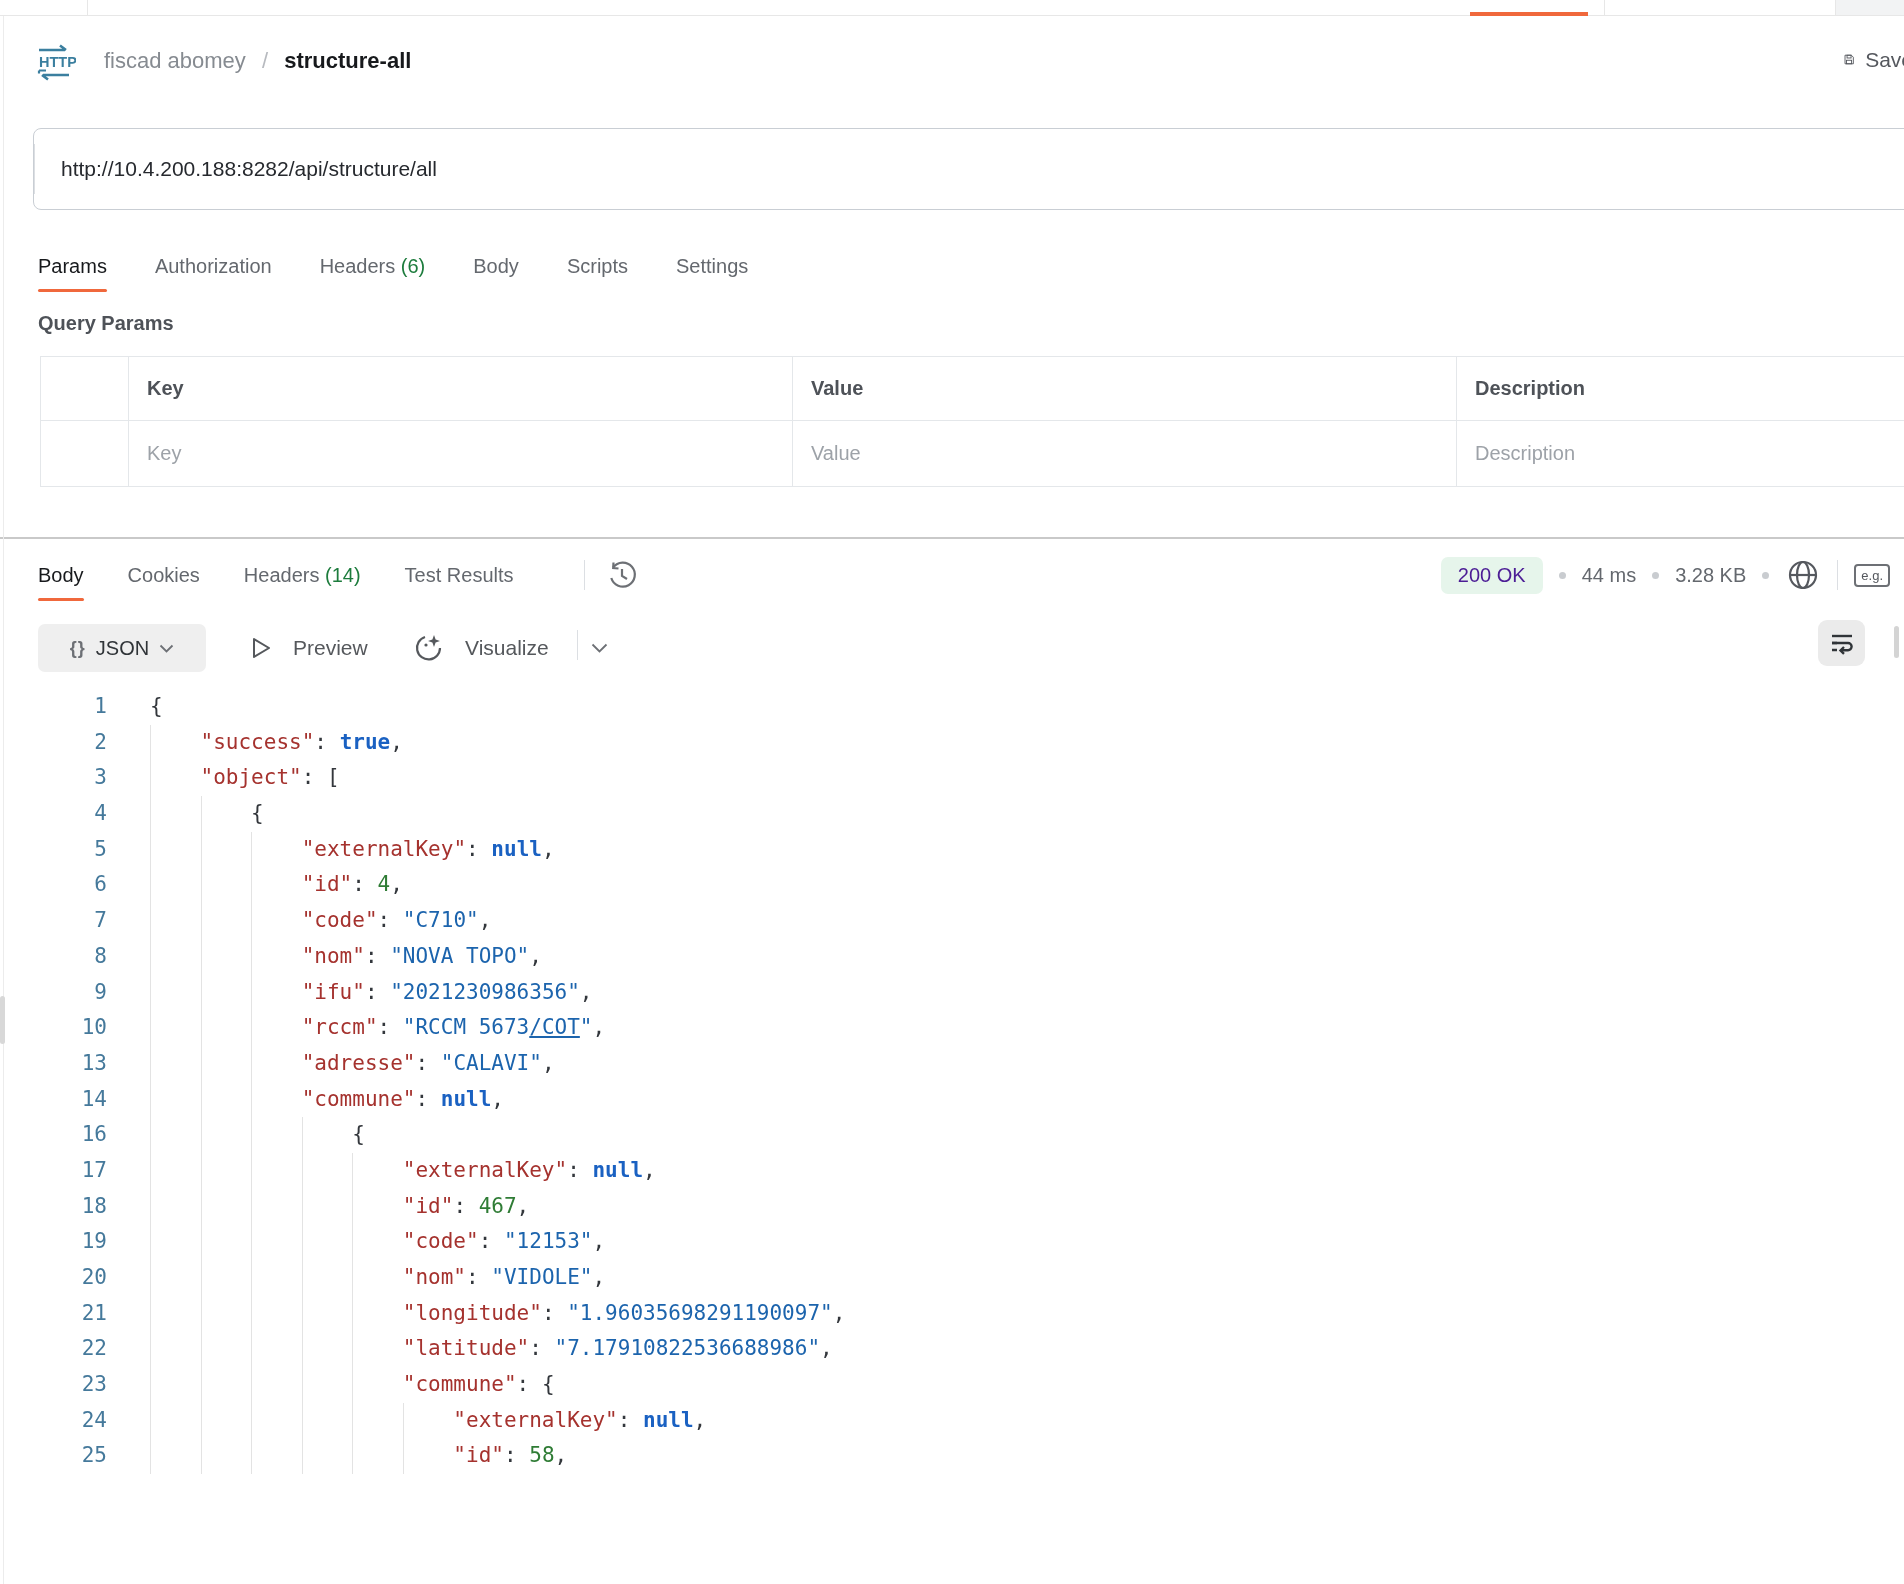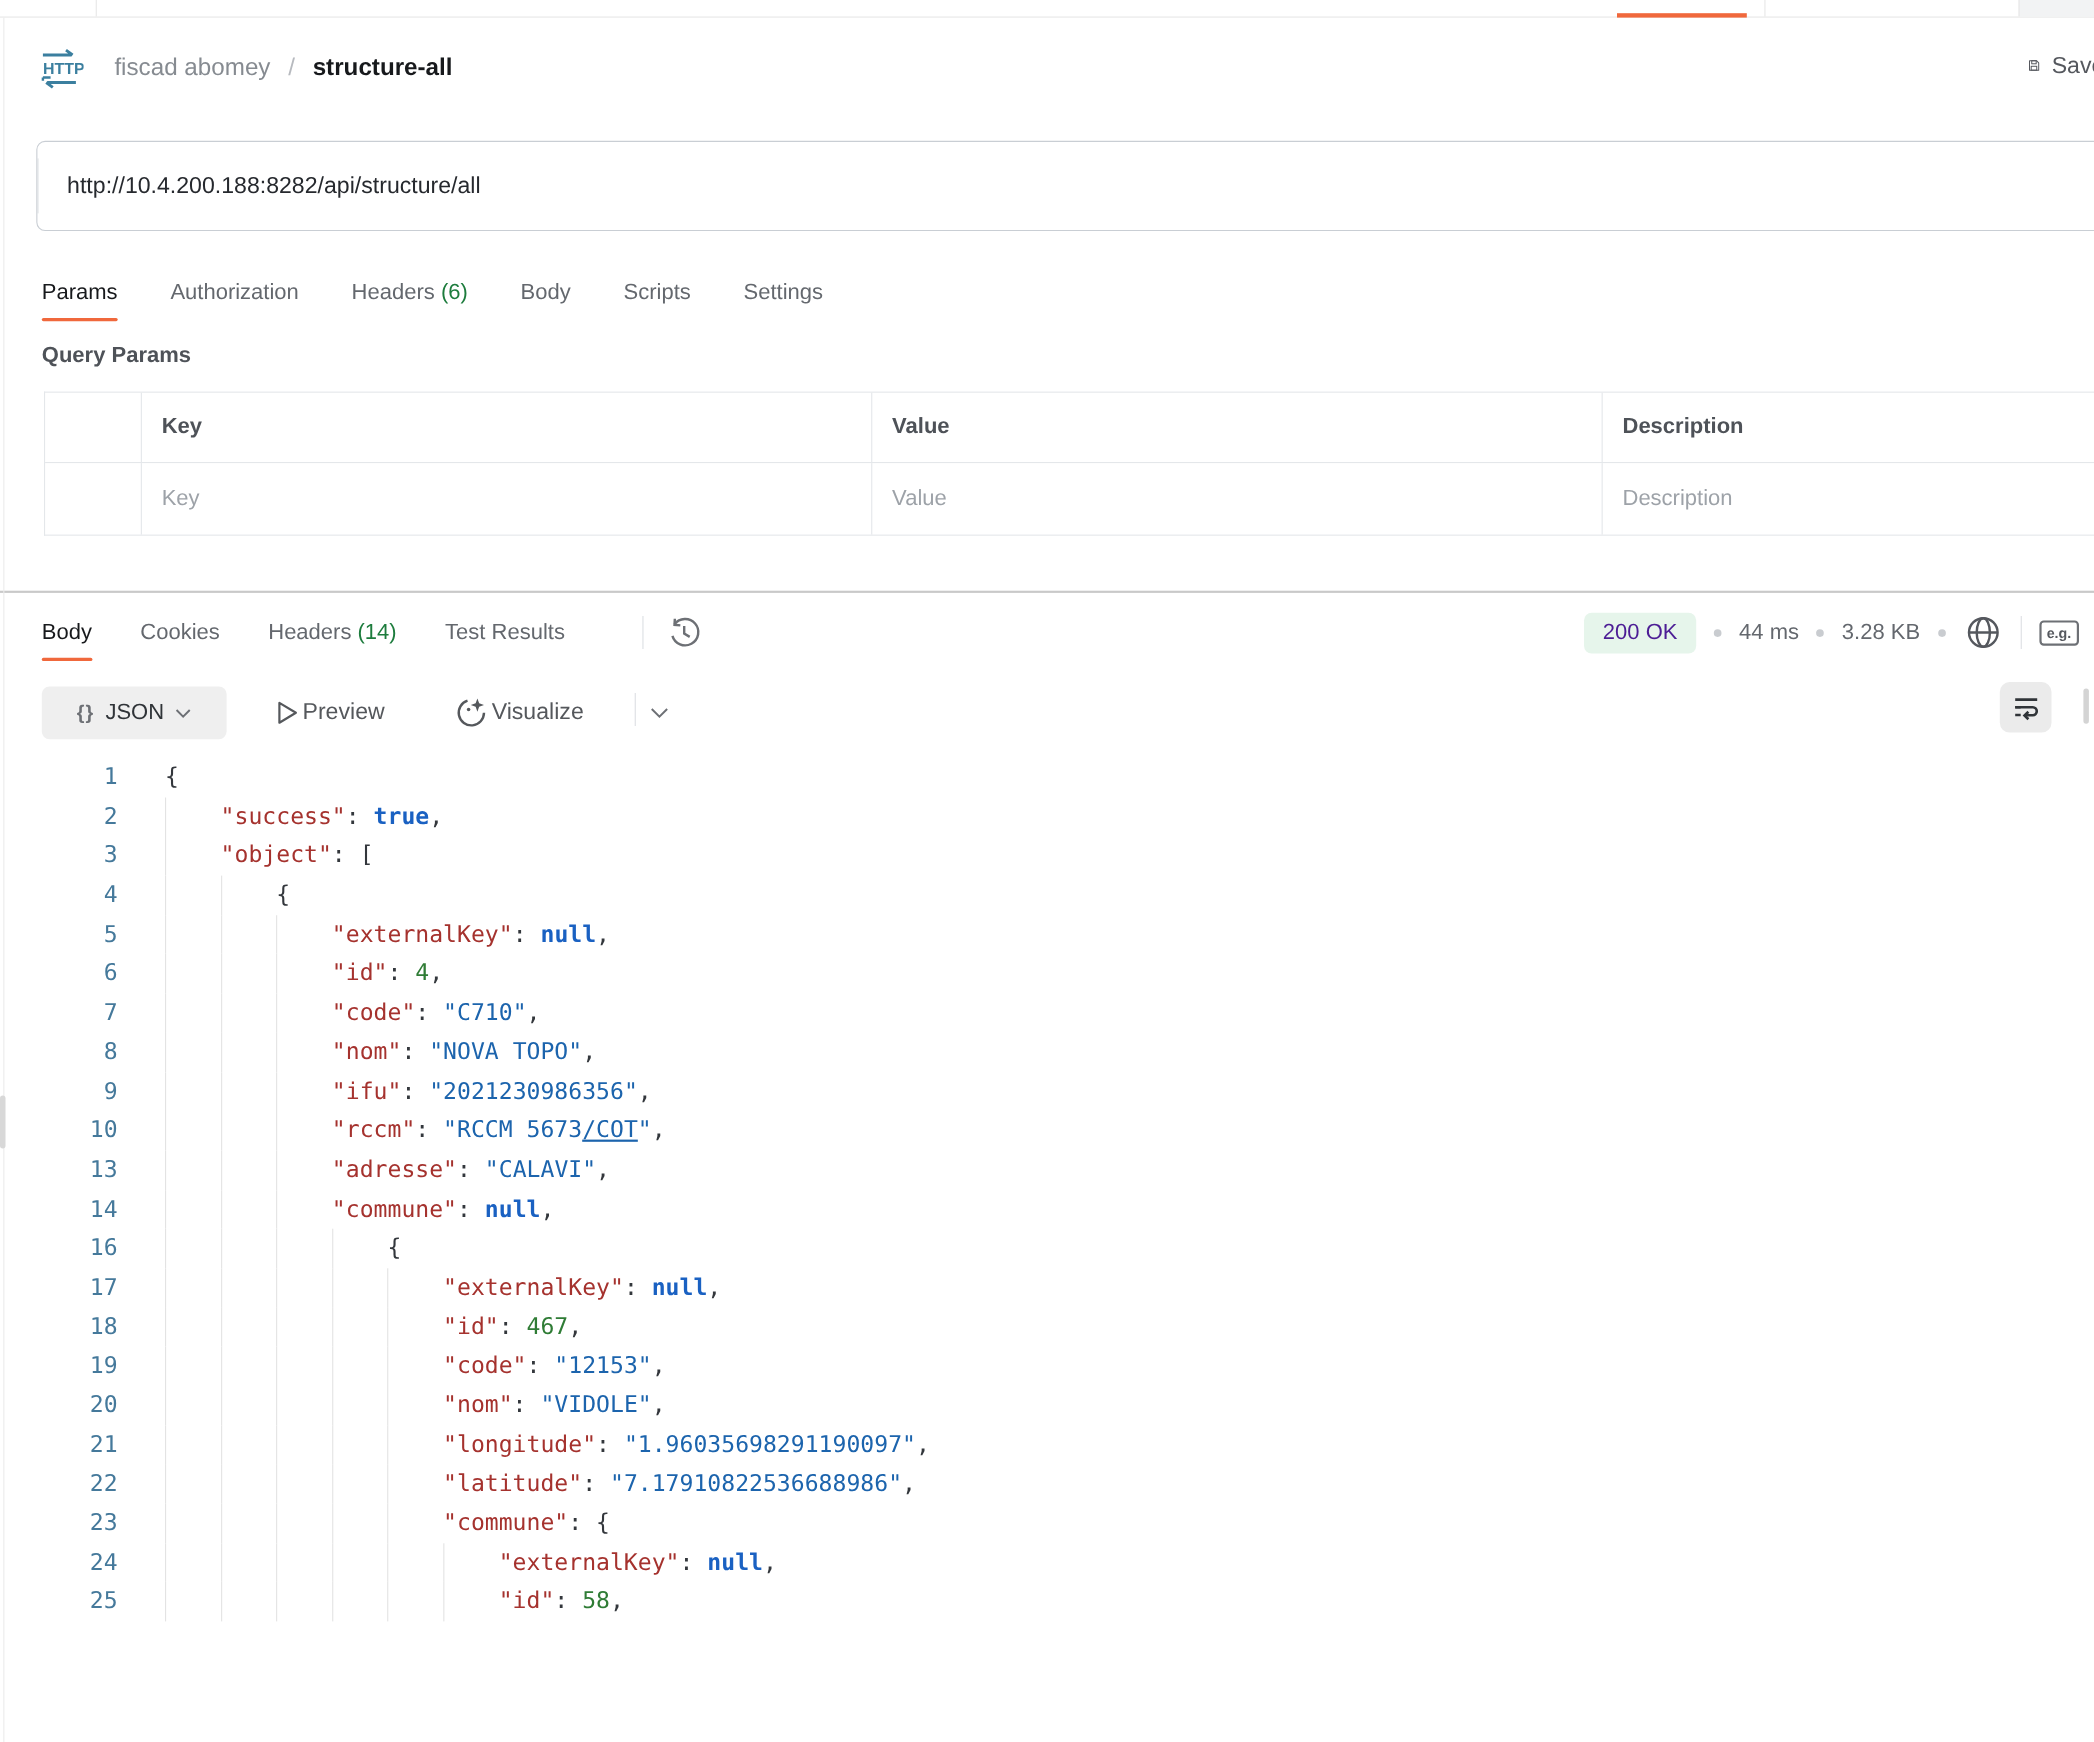--- a/index.html
+++ b/index.html
@@ -59,28 +59,28 @@
   .split { left:0; top:537px; width:1904px; height:2px; background:#c9c9c9; }
 
   
   .resp-tabs { left:38px; top:552px; height:46px; display:flex; gap:44px; align-items:center; }
   .resp-extra { position:absolute; display:flex; align-items:center; gap:20px; left:584px; top:558px; }
   .vbar { width:1px; height:30px; background:#dcdfe3; }
   .status-row { position:absolute; left:0; top:552px; right:14px; height:46px; display:flex; align-items:center; justify-content:flex-end; gap:16px; }
   .pill { background:#e6f5eb; color:#4c1d95; font-size:20px; font-weight:500; border-radius:7px; padding:7px 17px; }
   .dot { width:7px; height:7px; border-radius:50%; background:#c9ccd0; }
   .meta { font-size:20px; color:#64686e; white-space:nowrap; }
-  .egbox { font-size:13px; font-weight:700; color:#55585e; border:2px solid #6d7075; border-radius:4px; padding:3px 5px; line-height:1; }
+  .egbox { font-size:13px; font-weight:400; color:#55585e; border:2px solid #6d7075; border-radius:4px; padding:3px 5px; line-height:1; }
 
   
   .format-bar { left:0; top:618px; width:1904px; height:56px; }
   .json-btn { position:absolute; left:38px; top:6px; width:168px; height:48px; background:#efefef; border-radius:7px; display:flex; align-items:center; justify-content:center; gap:10px; cursor:pointer; }
   .json-btn .braces { font-size:18px; font-weight:700; color:#6d7075; letter-spacing:1px; }
   .json-btn .fmt { font-size:20px; color:#303438; }
-  .bar-item { position:absolute; top:6px; height:48px; display:flex; align-items:center; gap:2px; color:#55585c; font-size:21px; cursor:pointer; }
+  .bar-item { position:absolute; top:6px; height:48px; display:flex; align-items:center; gap:20px; color:#55585c; font-size:21px; cursor:pointer; }
   .wrap-btn { position:absolute; left:1818px; top:2px; width:47px; height:46px; background:#ebebeb; border-radius:9px; display:flex; align-items:center; justify-content:center; cursor:pointer; }
   .right-sliver { position:absolute; left:1894px; top:8px; width:5px; height:32px; background:#d4d4d4; border-radius:3px; }
 
   
   .code { left:0; top:689px; width:1904px; bottom:0; font-family:"DejaVu Sans Mono", monospace; font-size:21px; overflow:hidden; }
   .line { position:relative; height:35.7px; line-height:35.7px; white-space:pre; }
   .ln { position:absolute; left:0; top:0; width:107px; text-align:right; color:#45799b; }
   .lc { position:absolute; top:0; }
   .g { position:absolute; top:0; height:35.7px; width:1px; background:#e3e3e3; }
   .t-p  { color:#33373c; }

